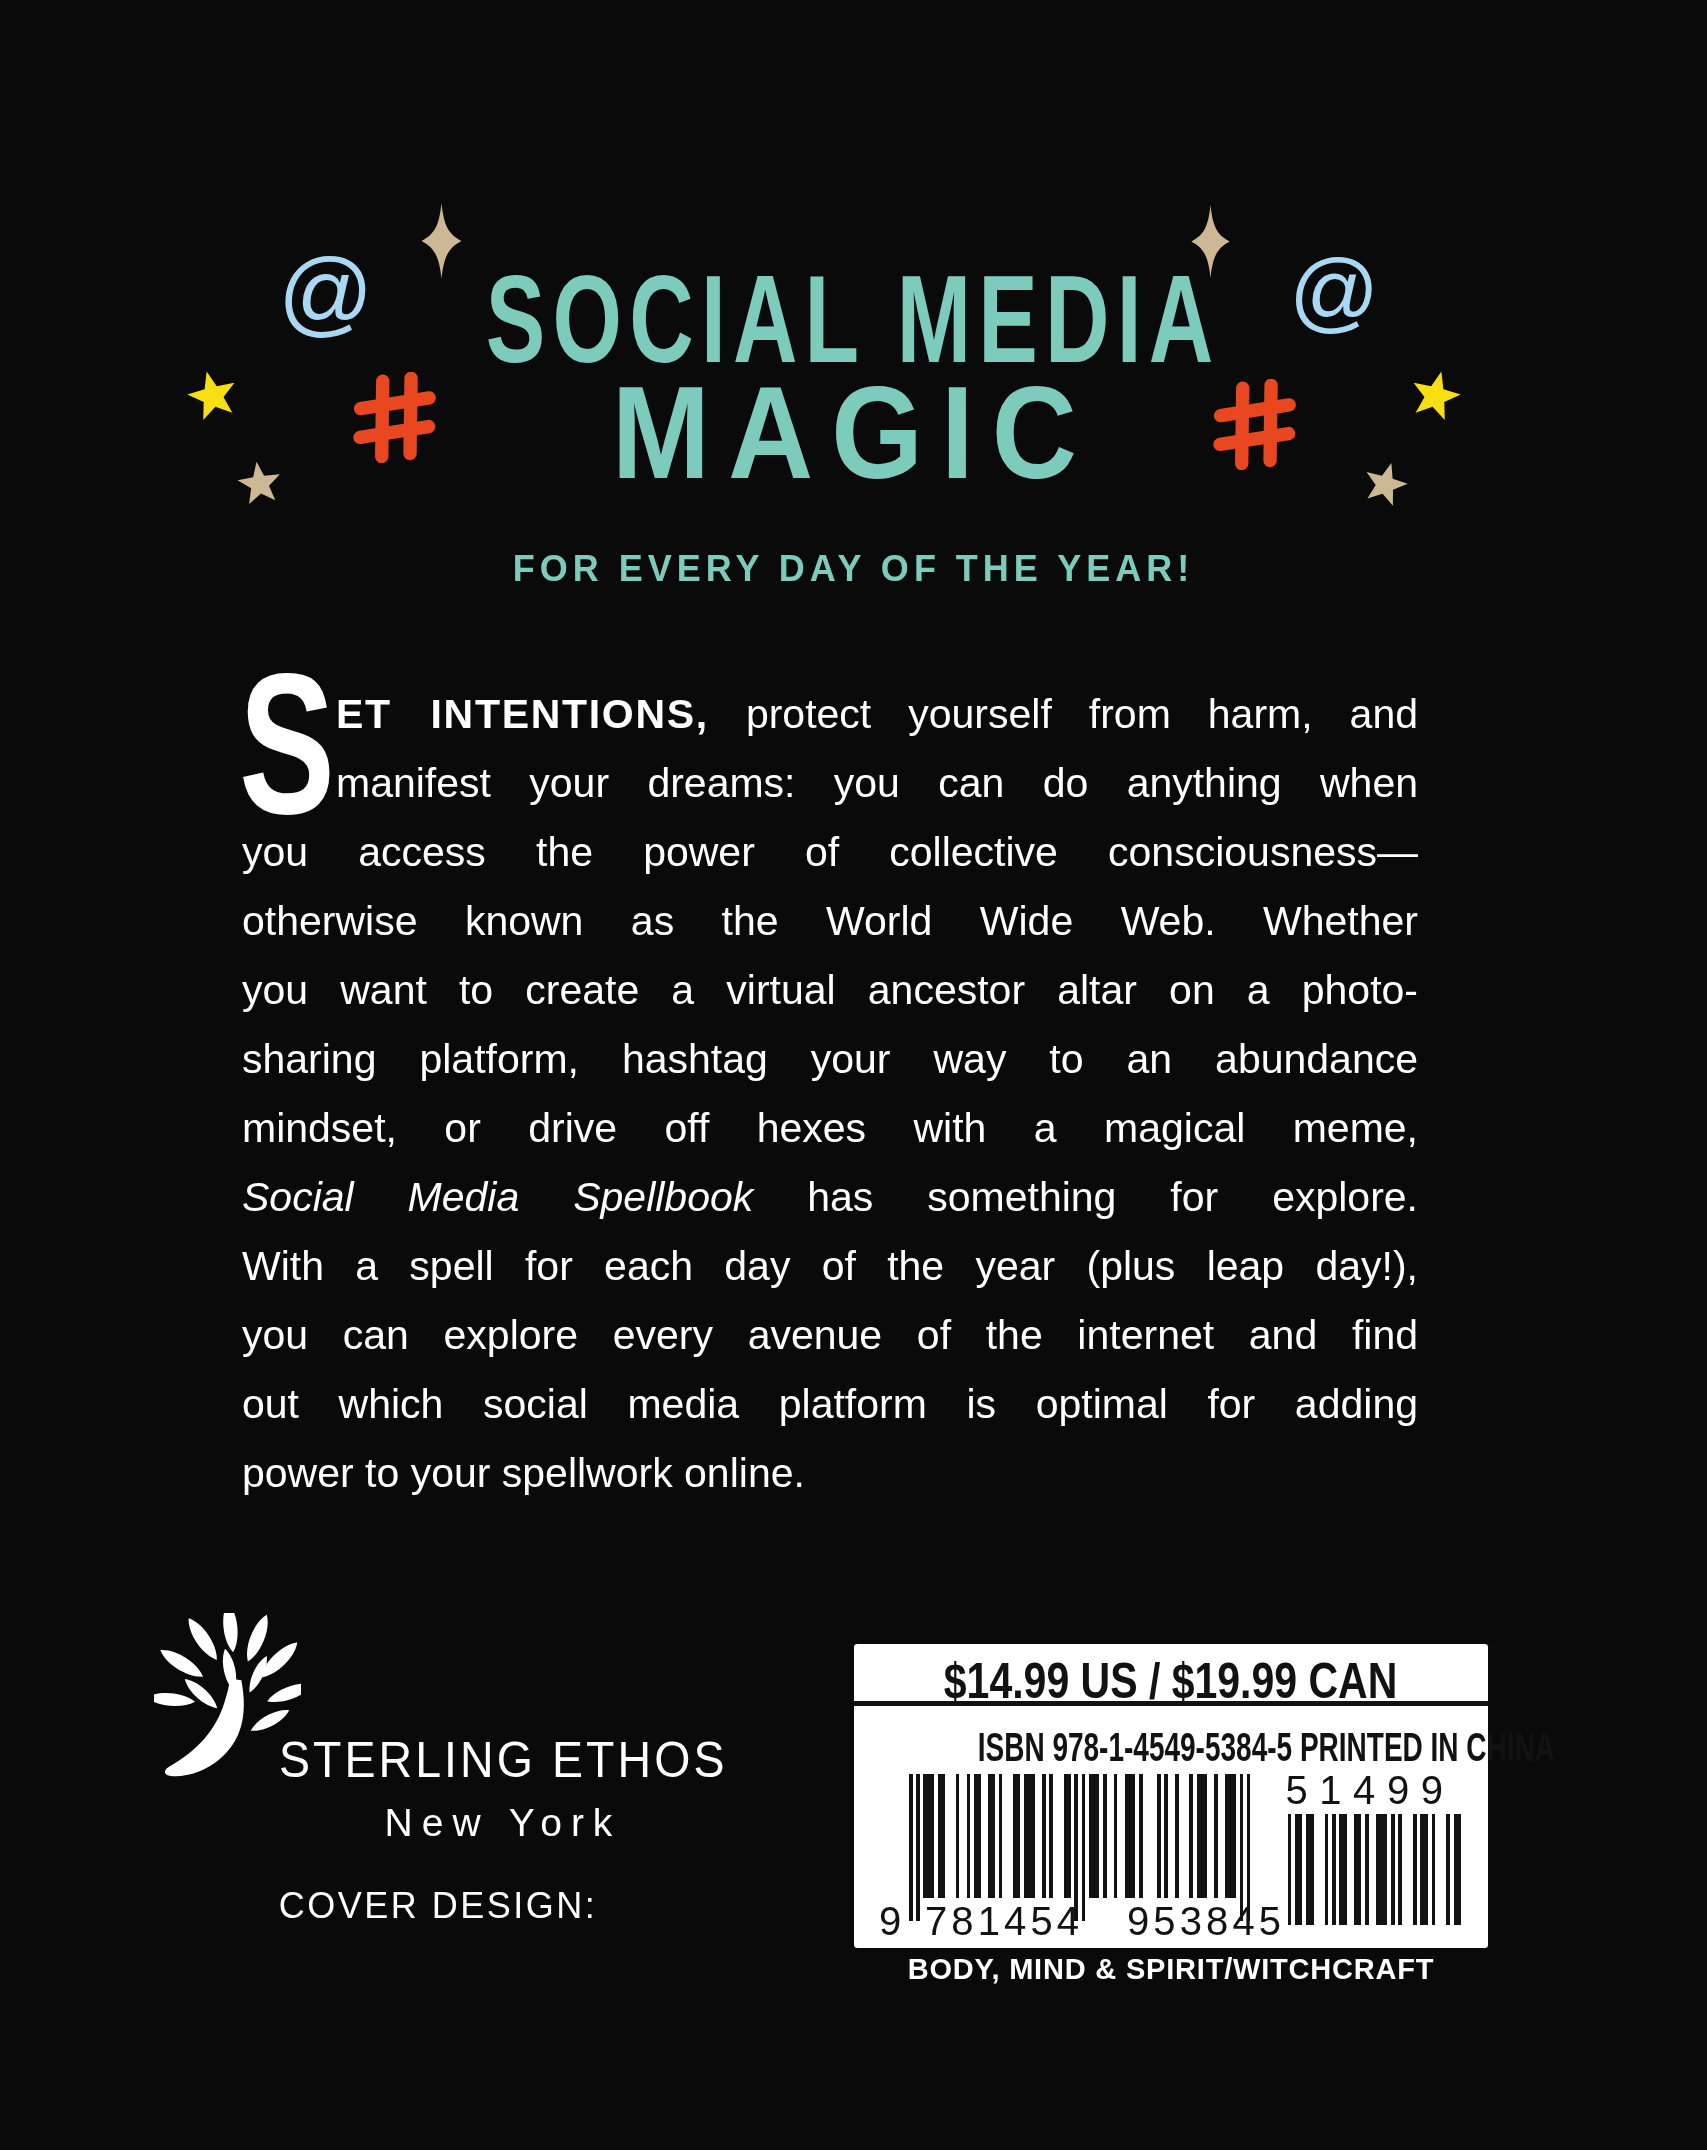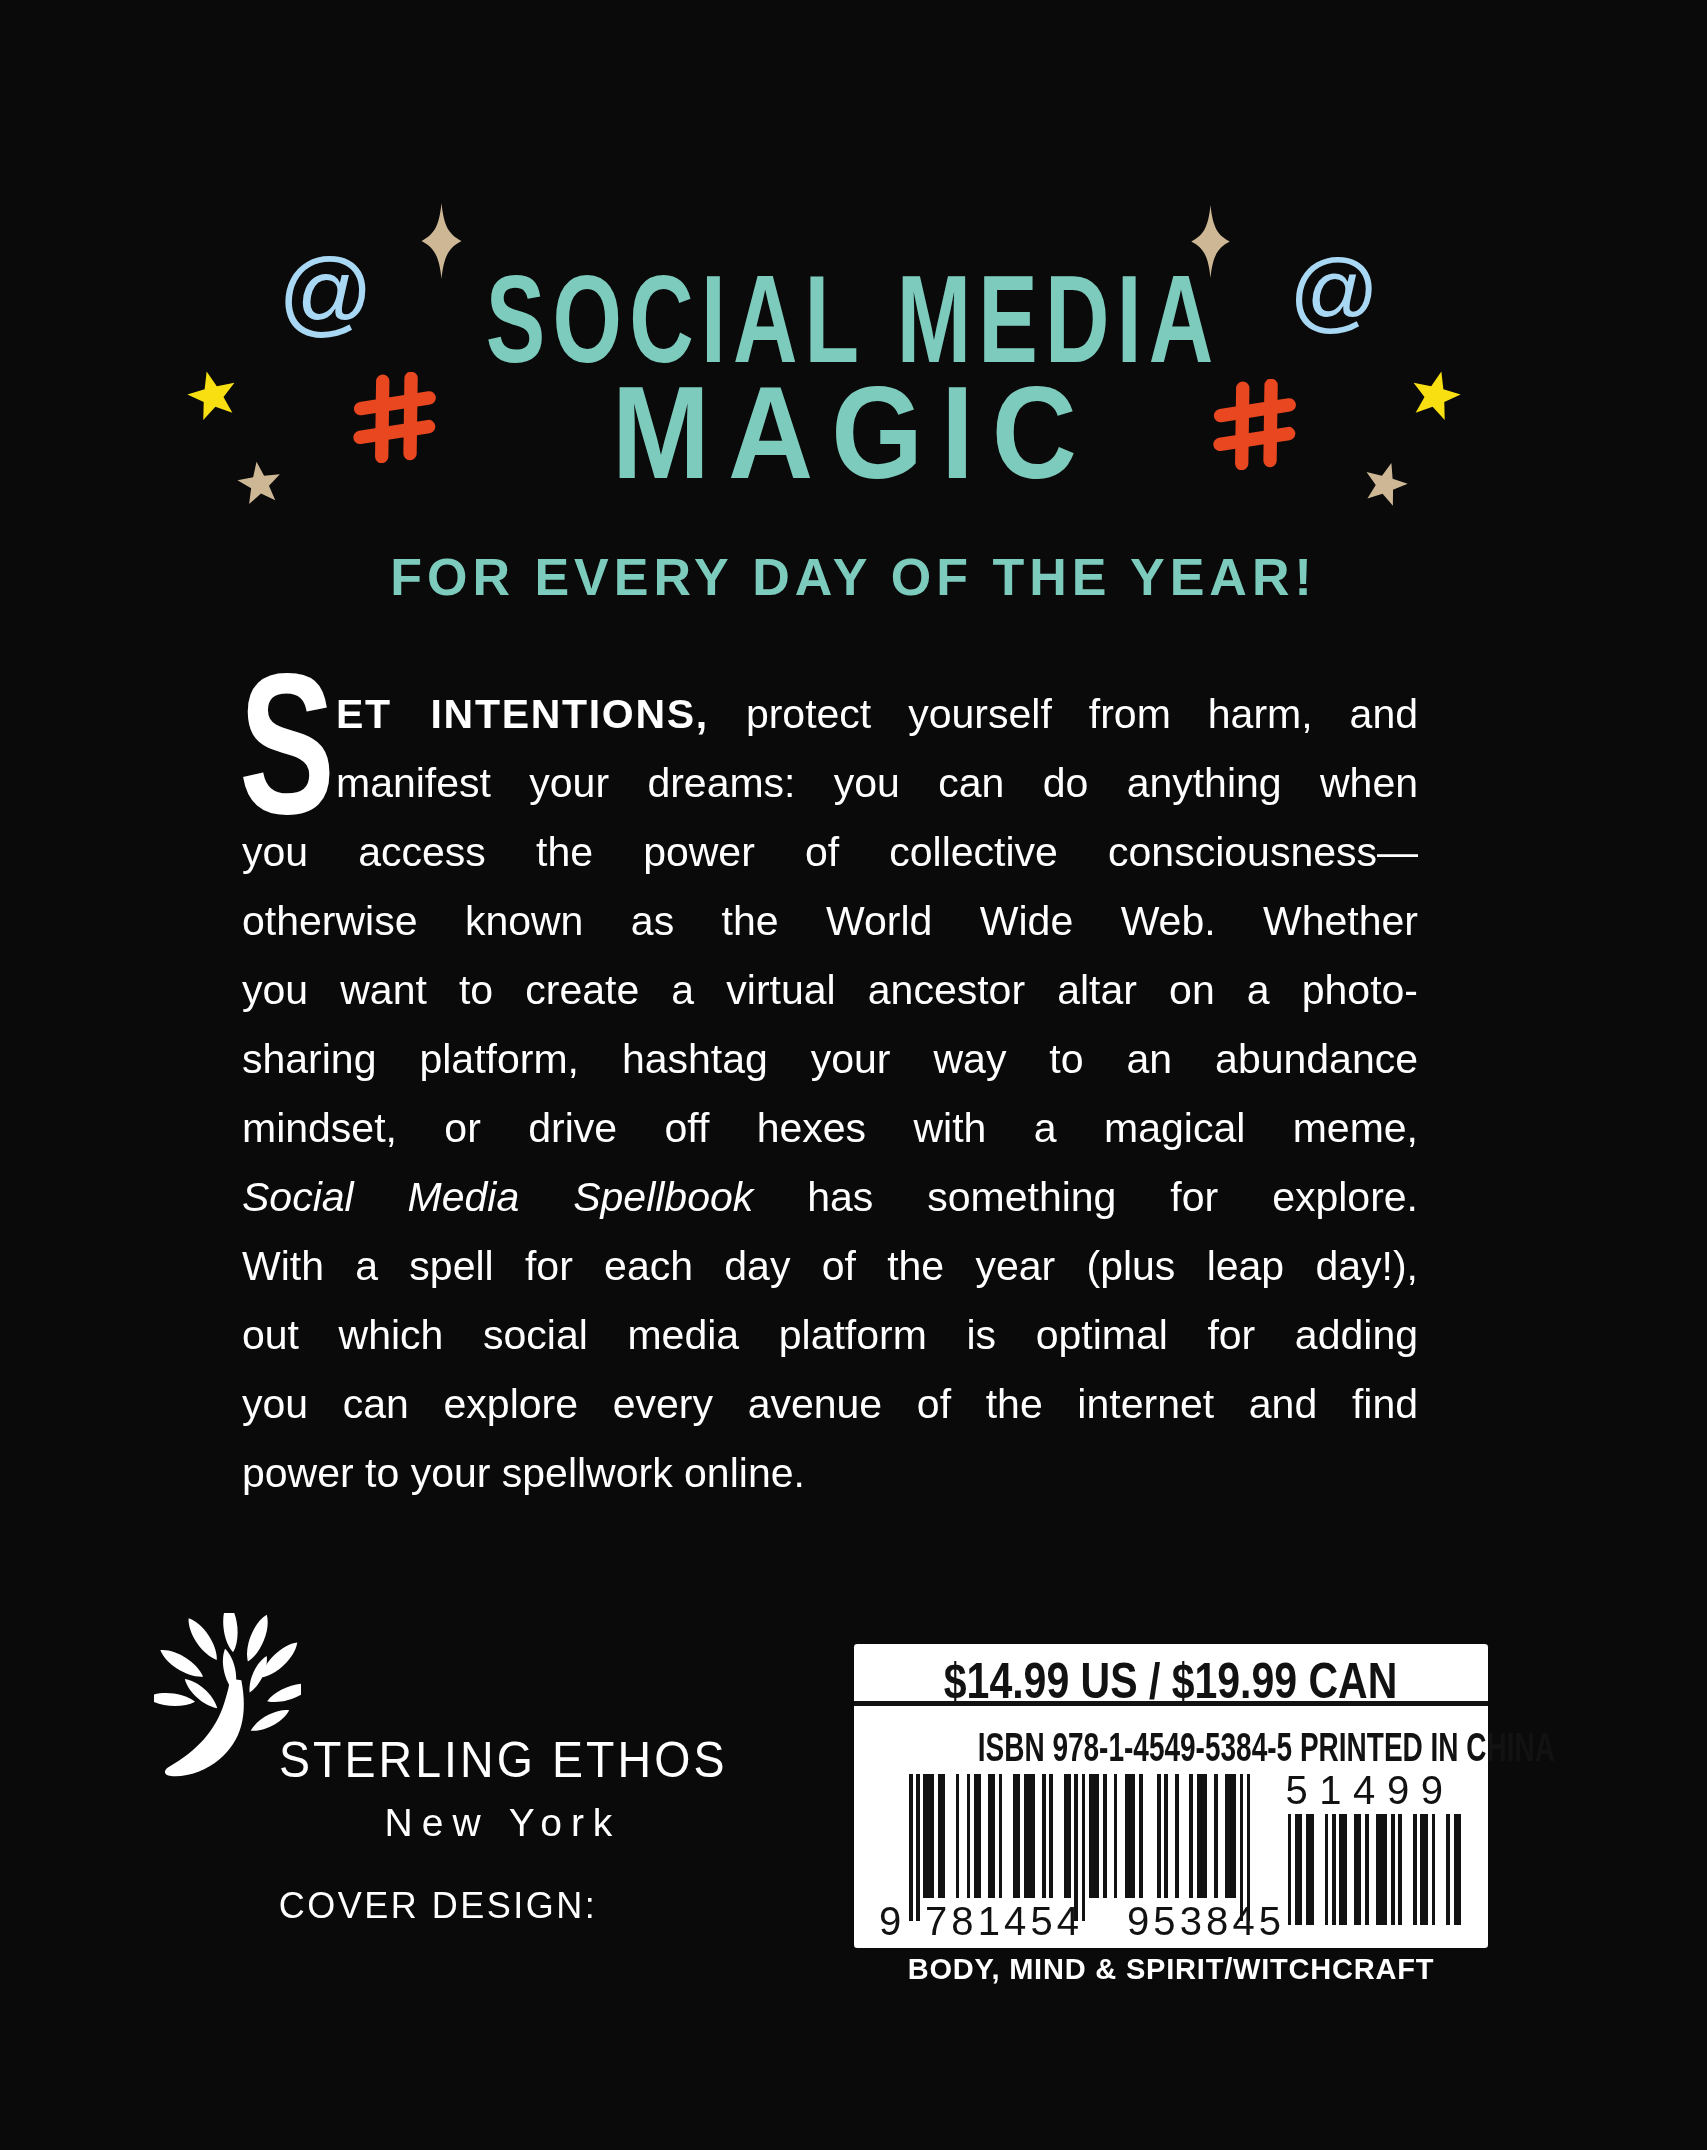--- a/index.html
+++ b/index.html
@@ -17,21 +17,21 @@
   .at.right{left:1289px; top:247px; font-size:89px;}
   .spark svg, .star svg, .hash svg{display:block; width:100%; height:100%;}
 
   
   .title-line{left:0; right:0; text-align:center; color:var(--teal); font-weight:bold; line-height:1; white-space:nowrap;}
   .title-line .tx{display:inline-block;}
   .title-1{top:257px; font-size:124px; letter-spacing:10px;}
   .title-1 .tx{transform:scaleX(.72);}
   .title-2{top:367px; font-size:131px; letter-spacing:20px;}
   .title-2 .tx{transform:scaleX(.90);}
-  .subtitle{top:551px; font-size:52px; letter-spacing:5px;}
+  .subtitle{top:551px; font-size:36px; letter-spacing:5px;}
 
   
   .body-copy{left:242px; top:680px; width:1176px; color:var(--white); font-size:41px; line-height:69px;}
   .dropcap{
     position:absolute; left:-3.3px; top:-36px; font-size:200px; font-weight:bold;
     line-height:1; color:var(--white); transform:scaleX(.72); transform-origin:0 0;
   }
   .body-line{height:69px; text-align:justify; text-align-last:justify; overflow:visible; white-space:nowrap;}
   .body-line.last{text-align-last:left;}
   .body-line.indent{padding-left:94px;}
@@ -145,22 +145,22 @@
     <div id="body-lines">
         <div class="body-line indent"><span class="b">ET INTENTIONS,</span><span> protect yourself from harm, and</span></div>
         <div class="body-line indent"><span>manifest your dreams: you can do anything when</span></div>
         <div class="body-line"><span>you access the power of collective consciousness—</span></div>
         <div class="body-line"><span>otherwise known as the World Wide Web. Whether</span></div>
         <div class="body-line"><span>you want to create a virtual ancestor altar on a photo-</span></div>
         <div class="body-line"><span>sharing platform, hashtag your way to an abundance</span></div>
         <div class="body-line"><span>mindset, or drive off hexes with a magical meme,</span></div>
         <div class="body-line"><span class="i">Social Media Spellbook</span><span> has something for explore.</span></div>
         <div class="body-line"><span>With a spell for each day of the year (plus leap day!),</span></div>
+        <div class="body-line"><span>you can explore every avenue of the internet and find</span></div>
         <div class="body-line"><span>out which social media platform is optimal for adding</span></div>
-        <div class="body-line"><span>you can explore every avenue of the internet and find</span></div>
         <div class="body-line last"><span>power to your spellwork online.</span></div>
       </div>
   </div>
 
   <span class="abs logo-tree">
     <svg viewBox="0 0 175 205">
       <g fill="var(--white)">
         <path d="M104,80 C112,122 104,152 78,174 C62,188 38,196 20,194 C11,193 11,187 18,183 C50,165 74,140 84,106 C88,93 90,86 90,78 Z"></path>
         <g transform="translate(20,103) rotate(-85)">
             <path d="M0,-29 C10,-15 10,14 0,29 C-10,14 -10,-15 0,-29 Z"></path>

